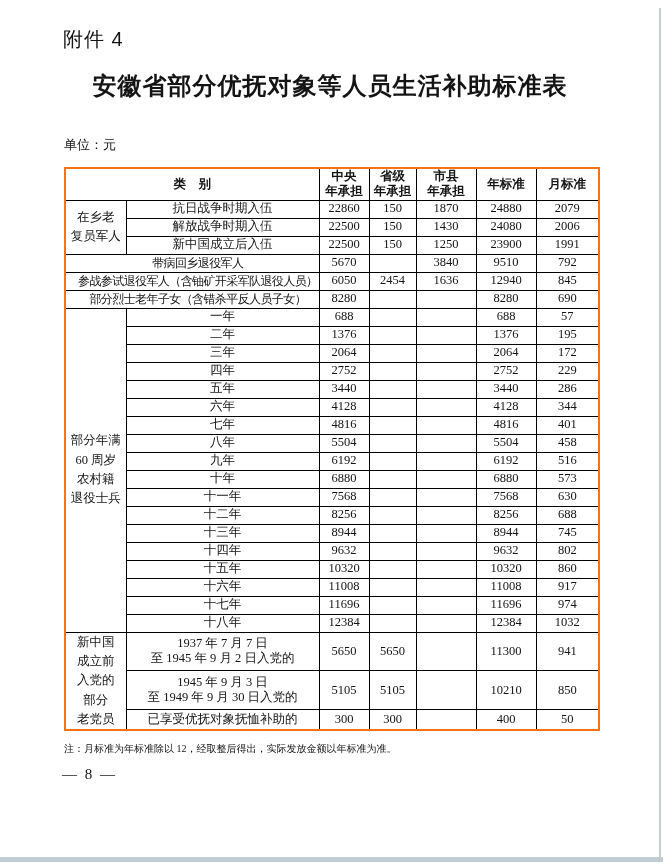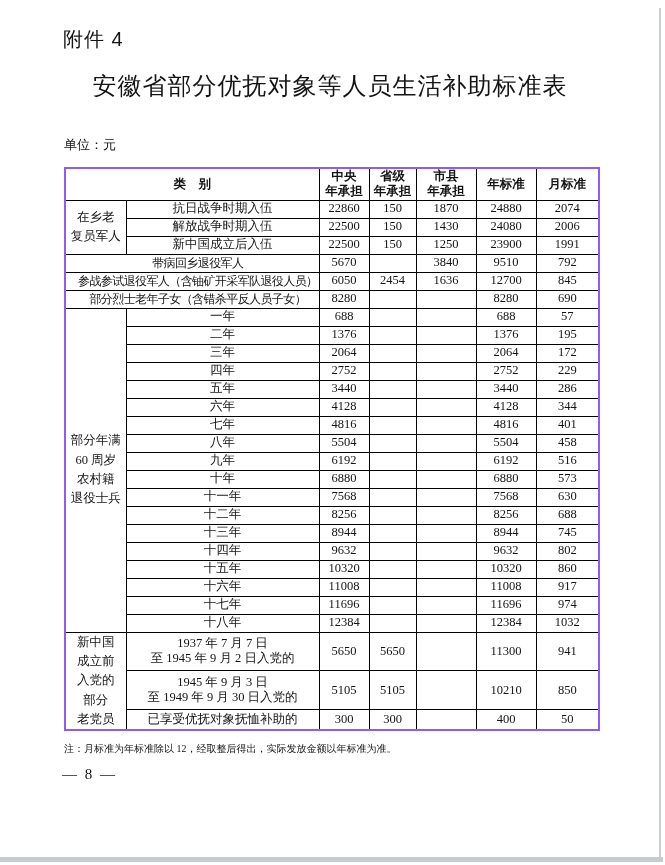--- a/index.html
+++ b/index.html
@@ -39,21 +39,21 @@
     font-family: "Liberation Sans", sans-serif;
     letter-spacing: 1px;
   }
   .doc-title {
     position: absolute;
     left: 0;
     top: 70px;
     width: 660px;
     text-align: center;
     font-size: 24px;
-    font-weight: normal;
+    font-weight: bold;
     font-family: "Liberation Serif", serif;
     letter-spacing: 1px;
     white-space: nowrap;
   }
   .meta-row {
     position: absolute;
     left: 64px;
     top: 136px;
     width: 524px;
     display: flex;
@@ -61,21 +61,21 @@
     align-items: baseline;
     font-size: 13px;
   }
   table.subsidy-table {
     position: absolute;
     left: 64px;
     top: 167px;
     width: 534px;
     border-collapse: collapse;
     table-layout: fixed;
-    border: 2px solid #8b5cf6;
+    border: 2px solid #f97316;
     font-size: 12.5px;
     line-height: 1.25;
   }
   table.subsidy-table td {
     border: 1px solid #000;
     text-align: center;
     vertical-align: middle;
     padding: 0 1px;
     overflow: hidden;
   }
@@ -158,21 +158,21 @@
       <td class="head">月标准</td>
     </tr>
   <tr class="row">
         <td rowspan="3" class="group-cell">在乡老
 复员军人</td>
         <td class="category-cell">抗日战争时期入伍</td>
         <td class="value-cell">22860</td>
         <td class="value-cell">150</td>
         <td class="value-cell">1870</td>
         <td class="value-cell">24880</td>
-        <td class="value-cell">2074</td>
+        <td class="value-cell">2079</td>
       </tr>
       <tr class="row">
         <td class="category-cell">解放战争时期入伍</td>
         <td class="value-cell">22500</td>
         <td class="value-cell">150</td>
         <td class="value-cell">1430</td>
         <td class="value-cell">24080</td>
         <td class="value-cell">2006</td>
       </tr>
       <tr class="row">
@@ -189,21 +189,21 @@
         <td class="value-cell"></td>
         <td class="value-cell">3840</td>
         <td class="value-cell">9510</td>
         <td class="value-cell">792</td>
       </tr>
       <tr class="row">
         <td class="category-cell span2" colspan="2">参战参试退役军人（含铀矿开采军队退役人员）</td>
         <td class="value-cell">6050</td>
         <td class="value-cell">2454</td>
         <td class="value-cell">1636</td>
-        <td class="value-cell">12700</td>
+        <td class="value-cell">12940</td>
         <td class="value-cell">845</td>
       </tr>
       <tr class="row">
         <td class="category-cell span2" colspan="2">部分烈士老年子女（含错杀平反人员子女）</td>
         <td class="value-cell">8280</td>
         <td class="value-cell"></td>
         <td class="value-cell"></td>
         <td class="value-cell">8280</td>
         <td class="value-cell">690</td>
       </tr>

